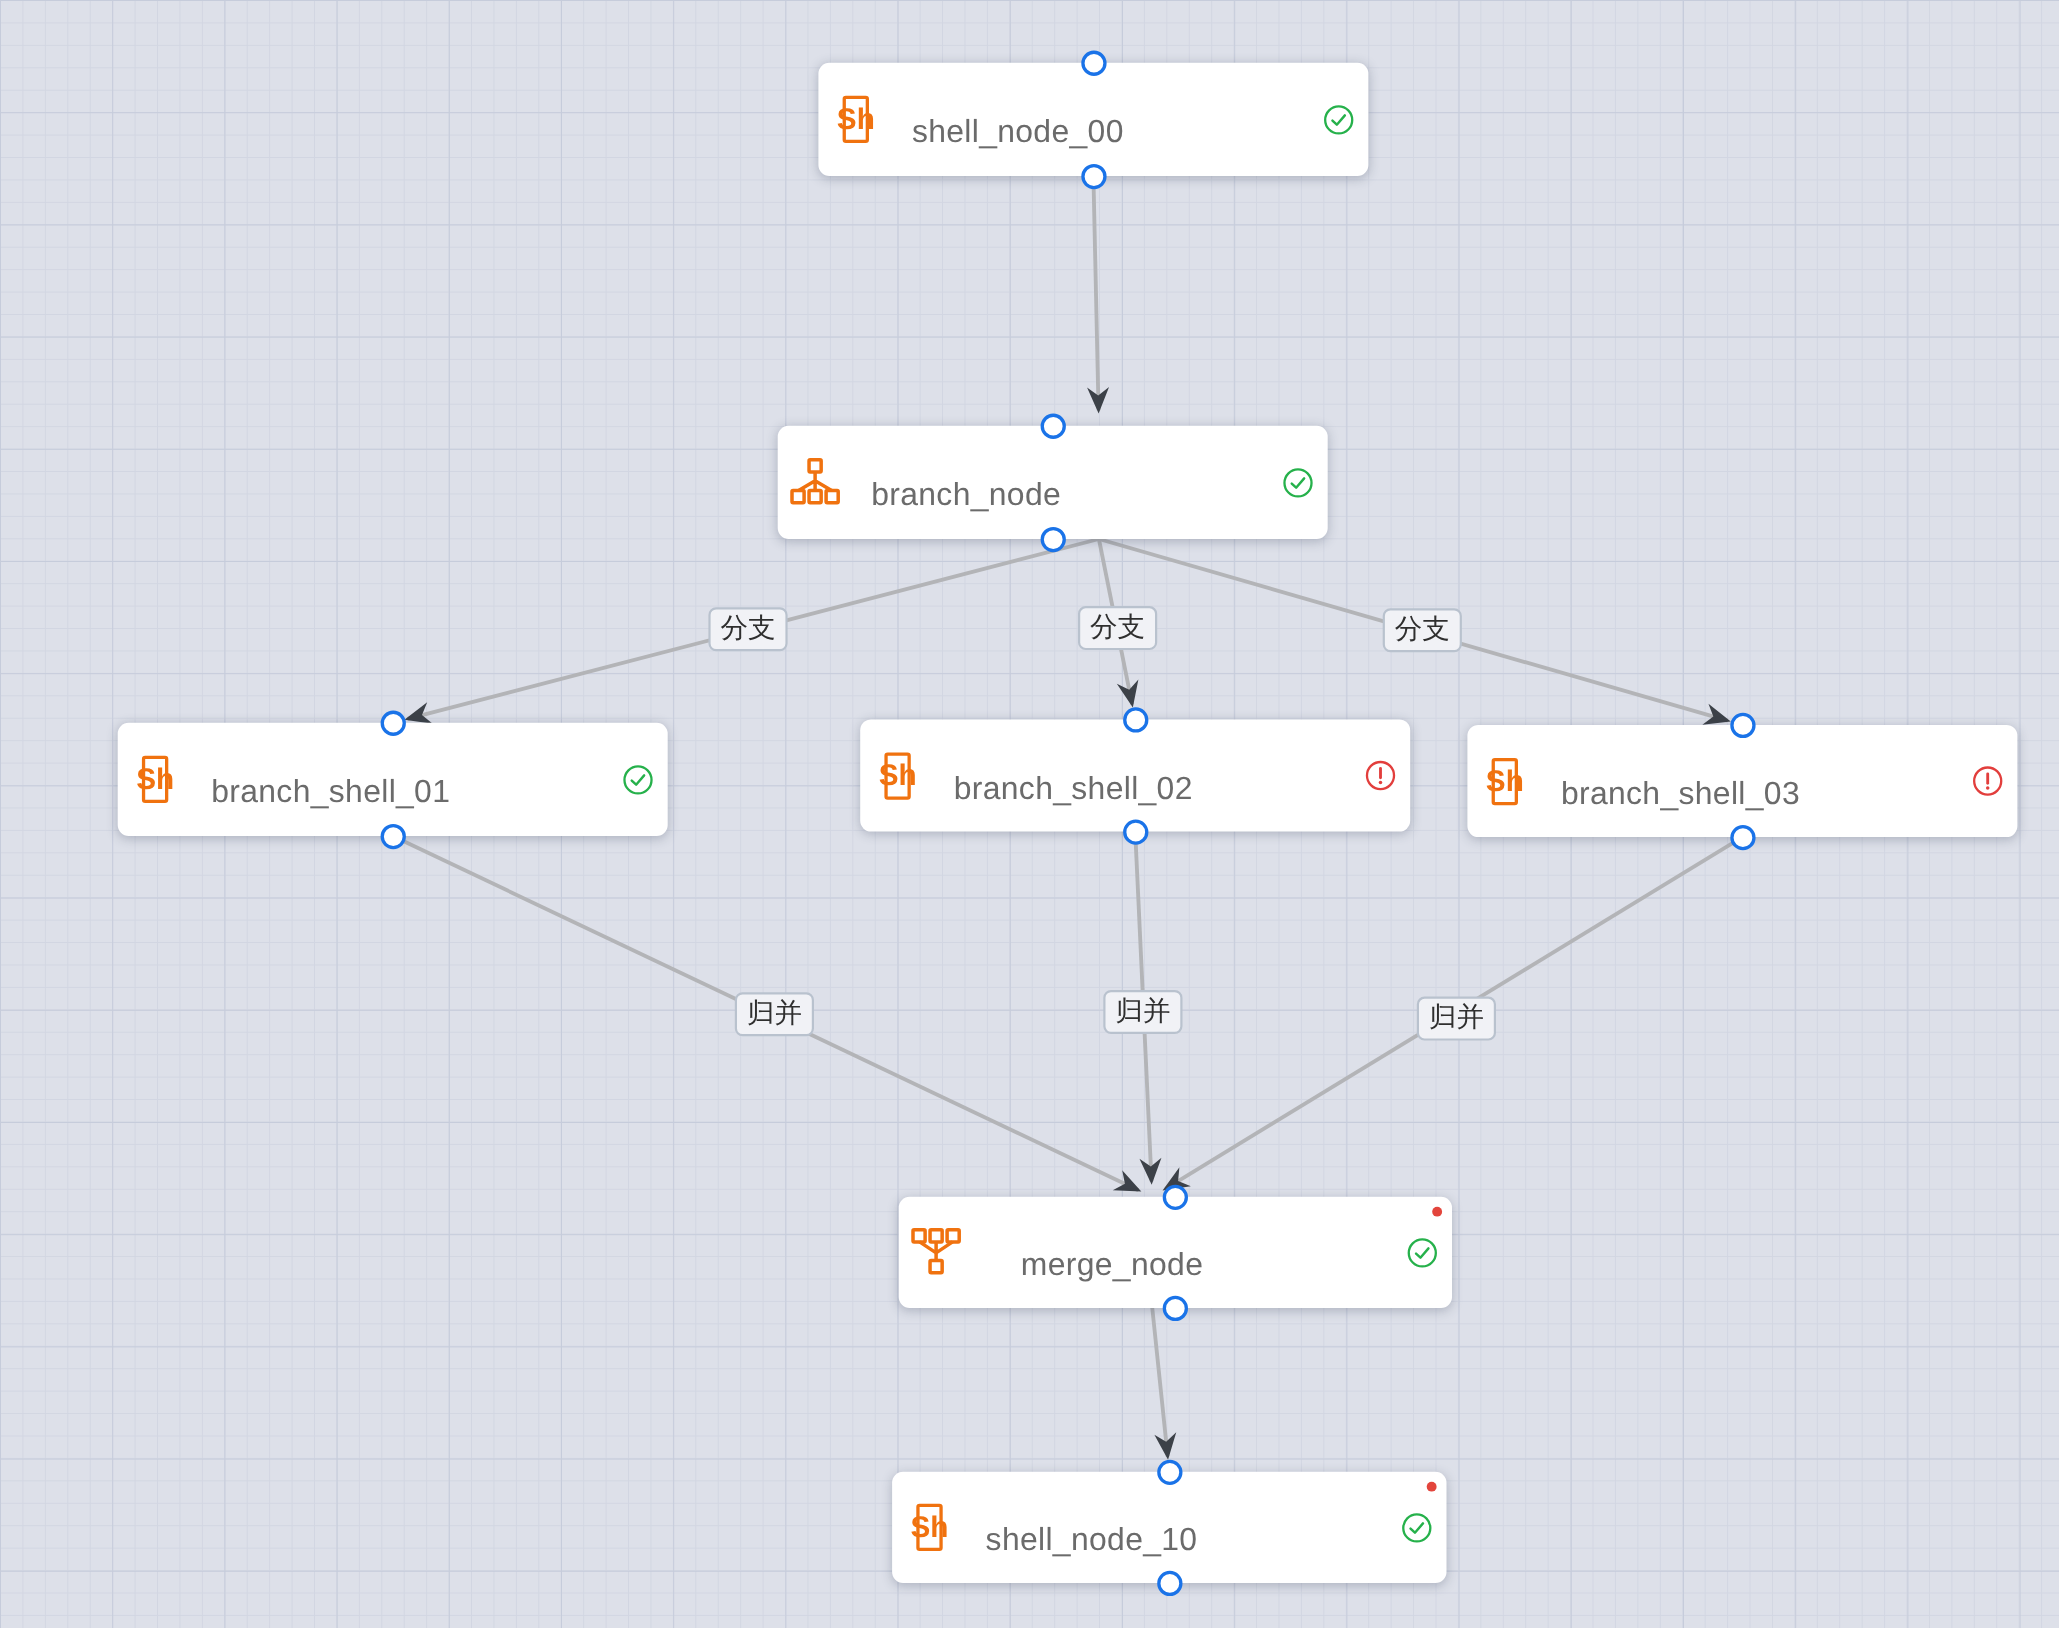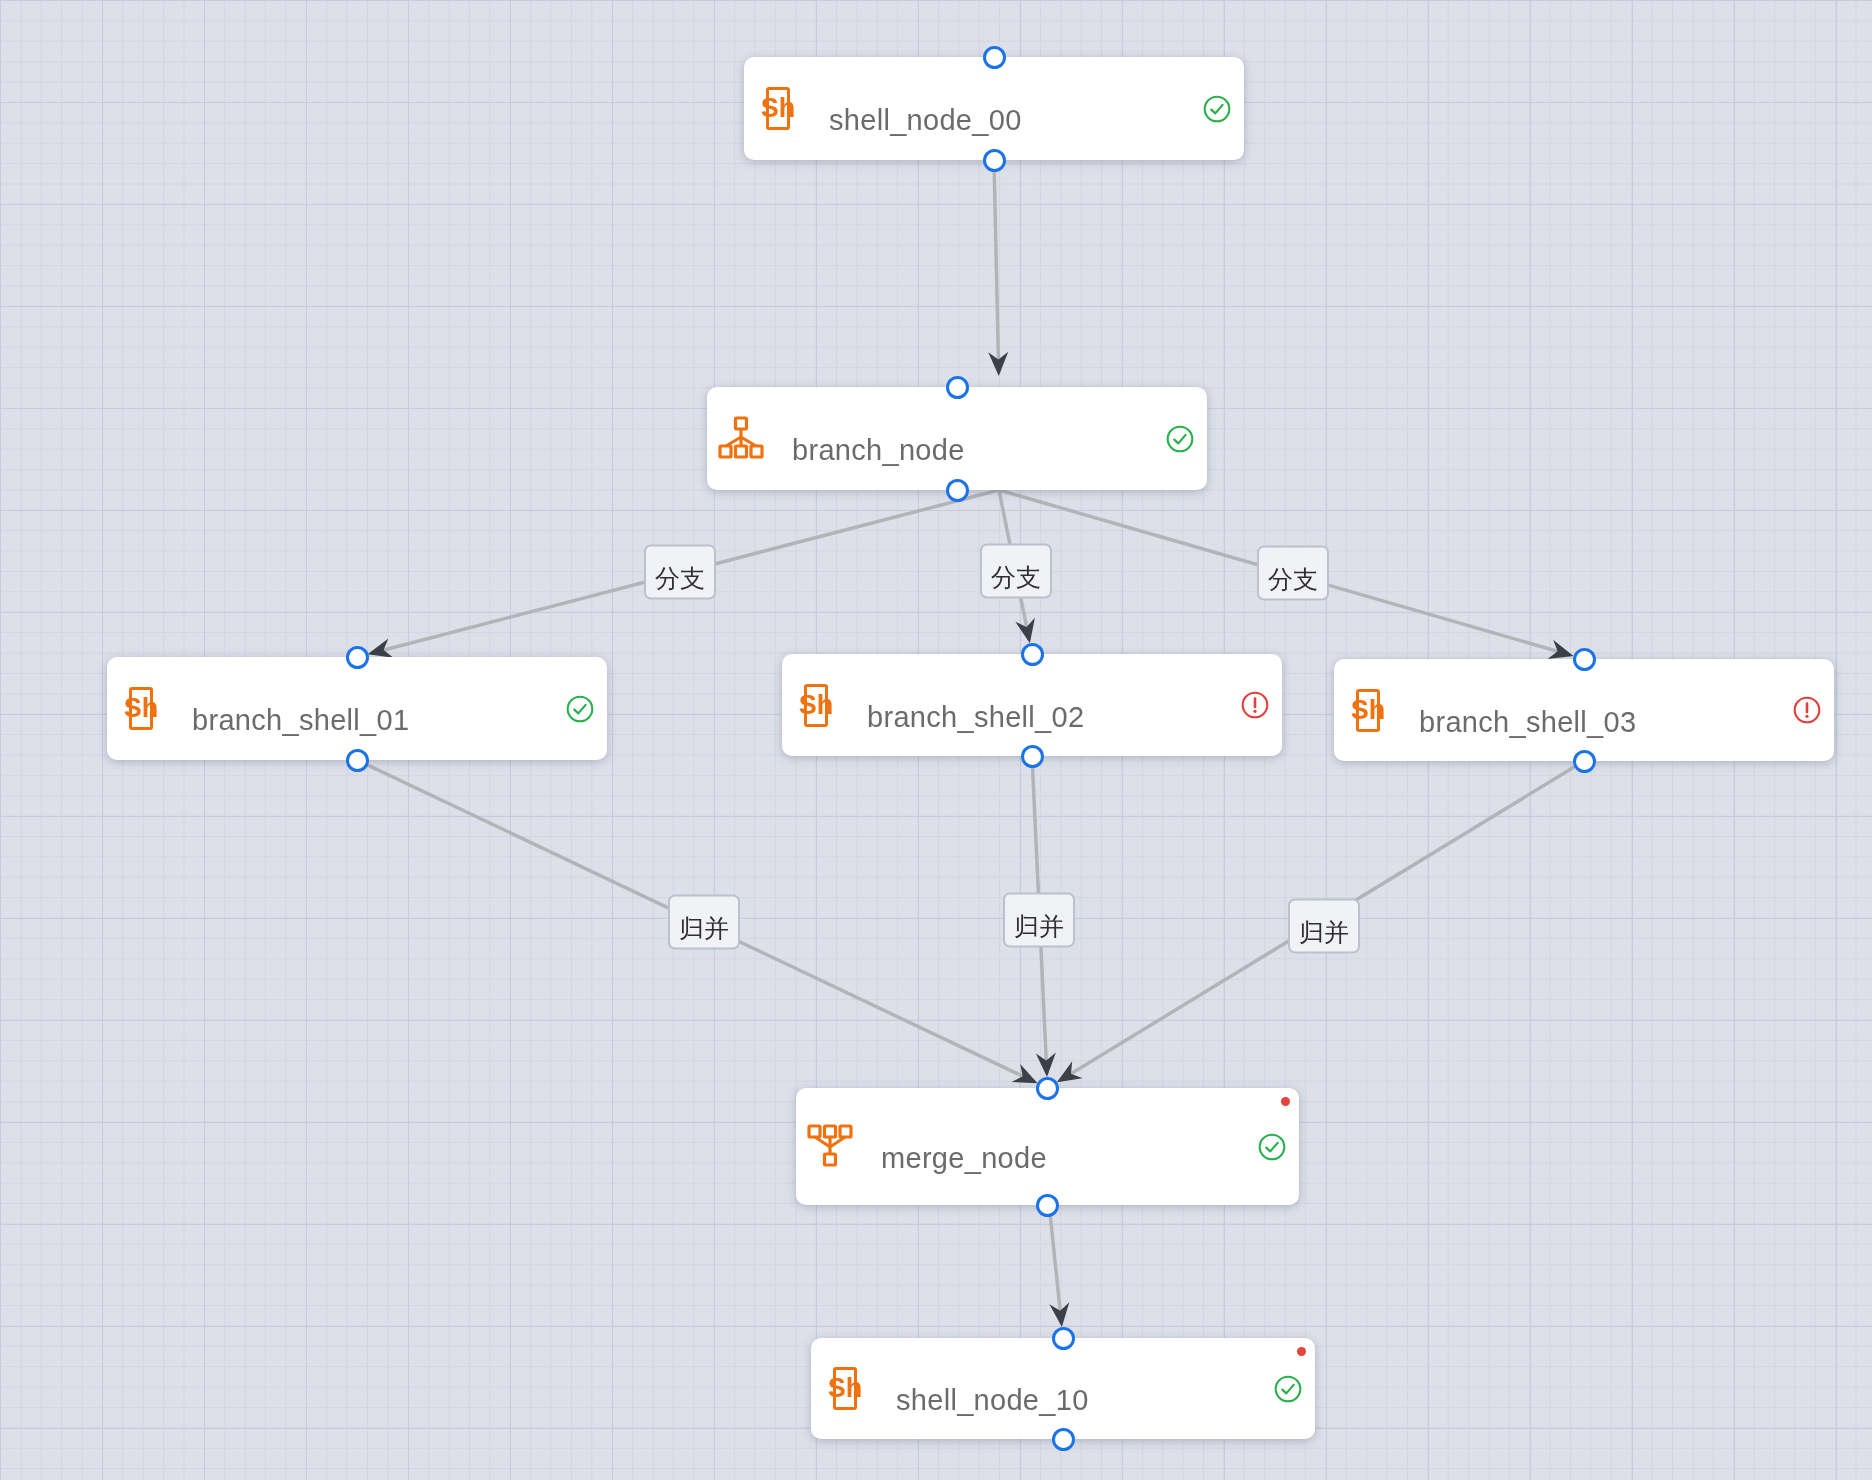--- a/index.html
+++ b/index.html
@@ -65,21 +65,21 @@
     cursor:crosshair;
   }
   .port-top{left:calc(50% - 11.5px);top:-11.5px;}
   .port-bottom{left:calc(50% - 11.5px);bottom:-11.5px;}
   .edge-label{
     position:absolute;z-index:2;
     transform:translate(-50%,-50%);
     background:#f1f2f6;
     border:2px solid #b9c2ce;
     border-radius:7px;
-    padding:15px 9px 3px 9px;
+    padding:0 9px 3px 9px;
     font-size:25px;color:#2f2f2f;
     white-space:nowrap;cursor:pointer;
   }
 </style>
 </head>
 <body>
 
 <div id="canvas" style="width: 1872px; height: 1480px;">
     <svg id="edge-svg" width="1872" height="1480">
 <defs>
@@ -169,21 +169,21 @@
       <span class="status-icon">
       <svg width="28" height="28" viewBox="0 0 28 28">
       <circle cx="14" cy="14" r="12.3" fill="none" stroke="#e23e3c" stroke-width="2.1"></circle>
       <path d="M14,7.5 L14,16" stroke="#e23e3c" stroke-width="2.6" stroke-linecap="round"></path>
       <circle cx="14" cy="20.3" r="1.6" fill="#e23e3c"></circle>
         </svg>
       </span>
       <span class="port port-top"></span>
       <span class="port port-bottom"></span>
     </div>
-    <div class="node" style="left: 796px; top: 1088px; width: 503px; height: 117px;">
+    <div class="node" style="left: 817px; top: 1088px; width: 503px; height: 101px; gap: 26px;">
       <span class="type-icon">
         <svg width="46" height="45" viewBox="0 0 46 45">
       <g stroke="#f0720f" stroke-width="3.2" fill="none">
       <rect x="2" y="2" width="11" height="11" rx="1"></rect>
       <rect x="17.5" y="2" width="11" height="11" rx="1"></rect>
       <rect x="33" y="2" width="11" height="11" rx="1"></rect>
       <path d="M8,13 L23,23 M23,13 L23,23 M38,13 L23,23 M23,23 L23,30"></path>
       <rect x="17.5" y="30" width="11" height="11" rx="1"></rect>
           </g>
         </svg>

